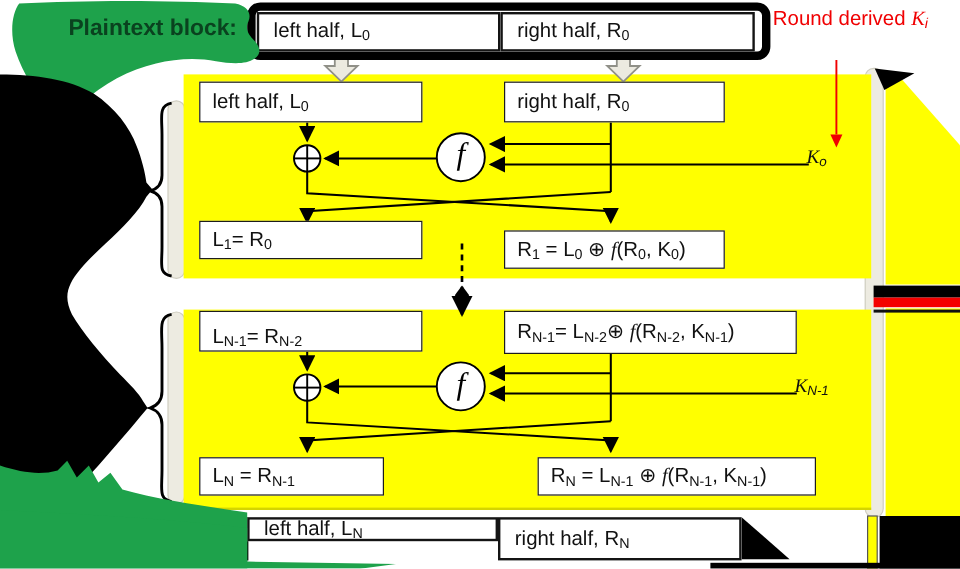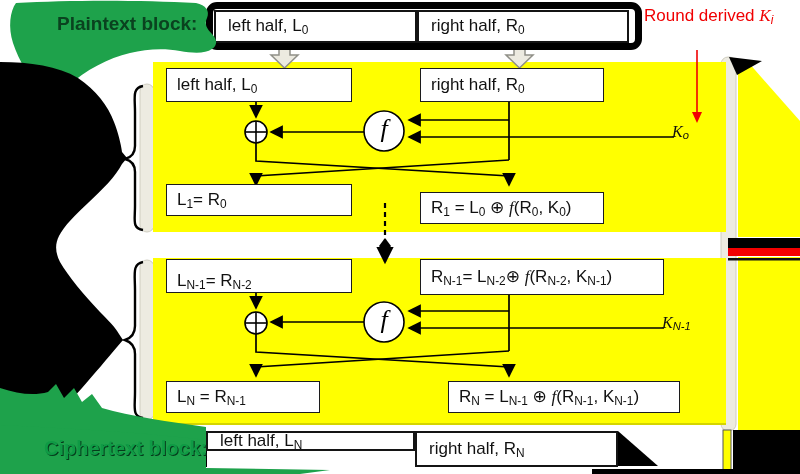--- a/index.html
+++ b/index.html
@@ -168,15 +168,14 @@
     <g>
       <line x1="697" y1="50" x2="697" y2="112" stroke="#f00002" stroke-width="1.6"></line>
       <polygon points="692,112 702,112 697,123" fill="#f00002"></polygon>
     </g>
   </svg>
 
   <div class="abs rednote">
     <div><span class="seg-t">Round derived </span><span class="seg-i">K</span><span class="seg-si">i</span></div>
   </div>
   <div class="abs greentext-top">Plaintext block:</div>
-  <div class="abs greentext-bottom">Ciphertext block:</div>
 
 </div>
 
 </body></html>

